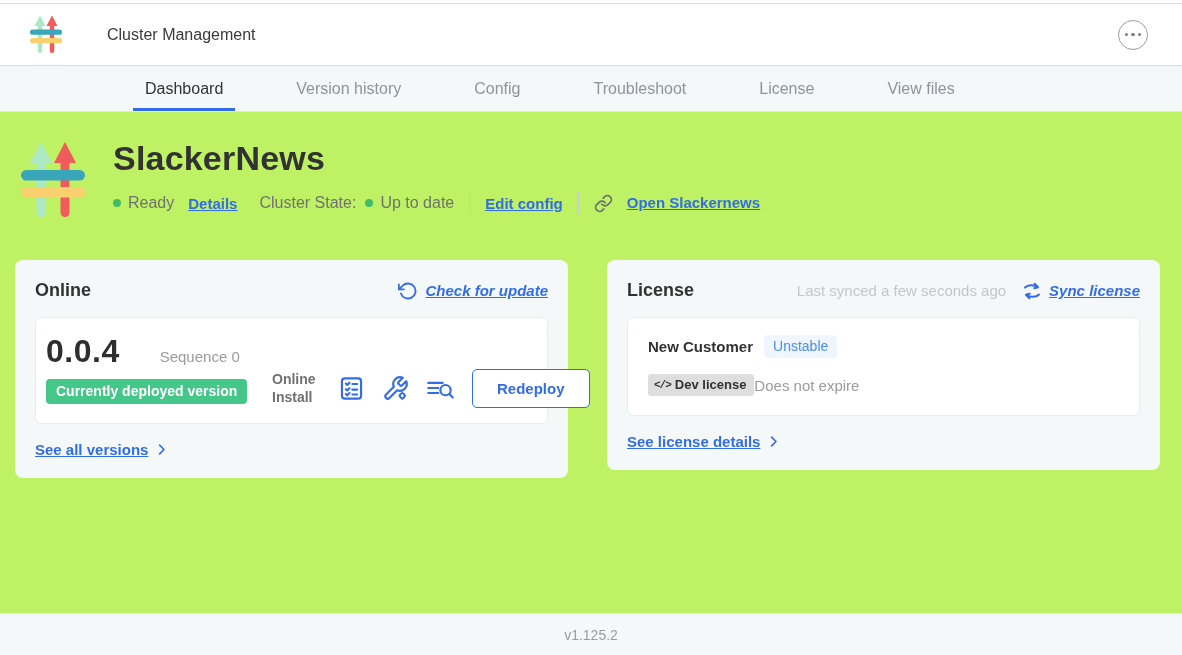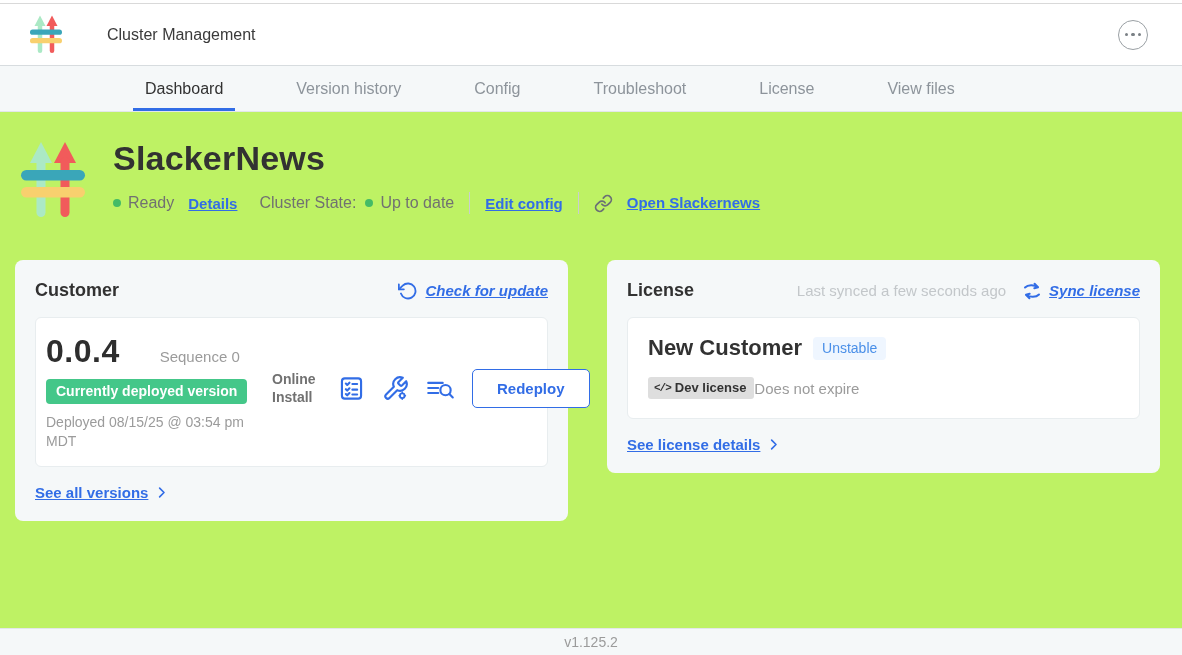--- a/index.html
+++ b/index.html
@@ -78,32 +78,32 @@
   .action-icons svg { cursor:pointer; display:block; }
   .redeploy-btn { margin-left:17px; background:#fff; border:1px solid #326de6; color:#326de6;
     font-weight:700; font-size:15px; padding:10px 24px; border-radius:5px; cursor:pointer;
     font-family:inherit; }
   .card-footer-link { display:flex; align-items:center; gap:6px; margin-top:17px; }
   .card-footer-link .link { font-size:15px; }
 
   
   .license-inner { padding:17px 20px 19px; }
   .license-line1 { display:flex; align-items:center; }
-  .customer-name { font-size:22px; font-weight:700; color:#323232; }
+  .customer-name { font-size:15px; font-weight:700; color:#323232; }
   .channel-badge { margin-left:11px; background:#eff6ff; color:#4a8fe8; font-size:14px;
     padding:3px 9px 4px; border-radius:4px; }
   .license-line2 { display:flex; align-items:center; margin-top:16px; }
   .type-badge { background:#dedede; color:#323232; font-size:13px; font-weight:600;
     padding:3px 8px 4px 6px; border-radius:3px; display:flex; align-items:center; gap:4px; }
   .code-glyph { font-family:"Liberation Mono","DejaVu Sans Mono",monospace; font-size:11px;
     font-weight:700; letter-spacing:-1px; }
   .expiry { font-size:15px; color:#9b9b9b; }
 
   
-  .footer { flex:0 0 auto; height:27px; background:#f5f8f9; border-top:1px solid #e3e7e9;
+  .footer { flex:0 0 auto; height:42px; background:#f5f8f9; border-top:1px solid #e3e7e9;
     display:flex; align-items:center; justify-content:center; font-size:14px; color:#9b9b9b; }
 </style>
 </head>
 <body>
 
 <svg width="0" height="0" style="position:absolute">
   <defs>
     <g id="slacker-logo">
       <polygon points="10,24 21,3 32,24" fill="#abe9c5"></polygon>
       <rect x="16.5" y="18" width="9" height="60" rx="4.5" fill="#abe9c5"></rect>
@@ -170,38 +170,37 @@
           <span class="link">Open Slackernews</span>
         </span>
       </div>
     </div>
   </div>
 
   <div class="cards-row">
 
     <div class="card">
       <div class="card-head">
-        <span class="card-title">Customer</span>
+        <span class="card-title">Online</span>
         <span class="head-link">
           <svg width="20" height="20" viewBox="0 0 24 24" fill="none" stroke="#326de6" stroke-width="2.2" stroke-linecap="round" stroke-linejoin="round">
             <polyline points="1 4 1 10 7 10"></polyline>
             <path d="M3.51 15a9 9 0 1 0 2.13-9.36L1 10"></path>
           </svg>
           <span class="link">Check for update</span>
         </span>
       </div>
 
       <div class="inner-card version-inner">
         <div class="version-left">
           <div class="version-line1">
             <span class="version-number">0.0.4</span>
             <span class="sequence">Sequence 0</span>
           </div>
           <span class="deployed-badge">Currently deployed version</span>
-          <div class="deployed-at">Deployed 08/15/25 @ 03:54 pm MDT</div>
         </div>
         <div class="version-right">
           <div class="install-type">Online Install</div>
           <div class="action-icons">
             <svg width="27" height="27" viewBox="0 0 24 24" fill="none" stroke="#326de6" stroke-width="1.9" stroke-linecap="round" stroke-linejoin="round">
               <rect x="3.5" y="3" width="17" height="18" rx="2.5"></rect>
               <polyline points="7 7.6 8.2 8.8 10.2 6.8"></polyline>
                 <line x1="12.8" y1="8" x2="17" y2="8"></line>
               <polyline points="7 12.6 8.2 13.8 10.2 11.8"></polyline>
                 <line x1="12.8" y1="13" x2="17" y2="13"></line>

